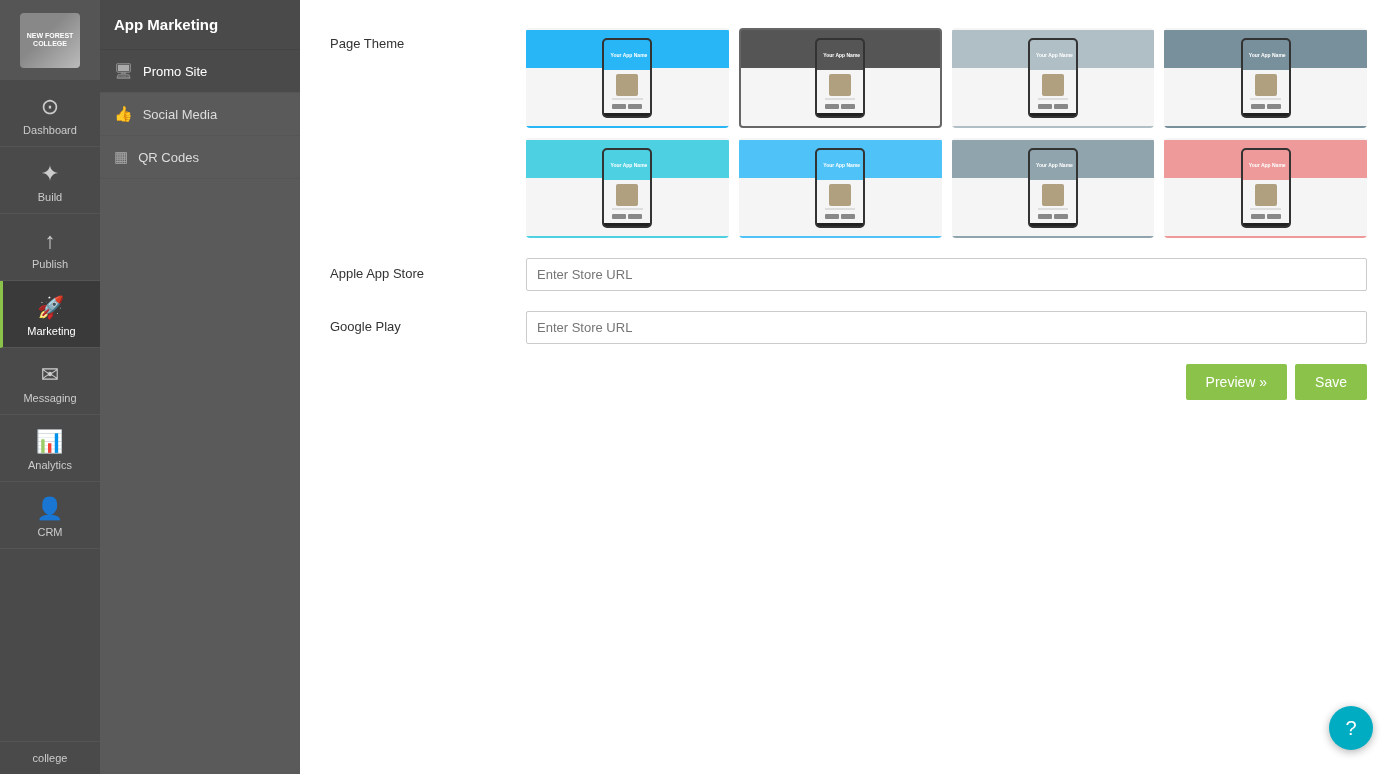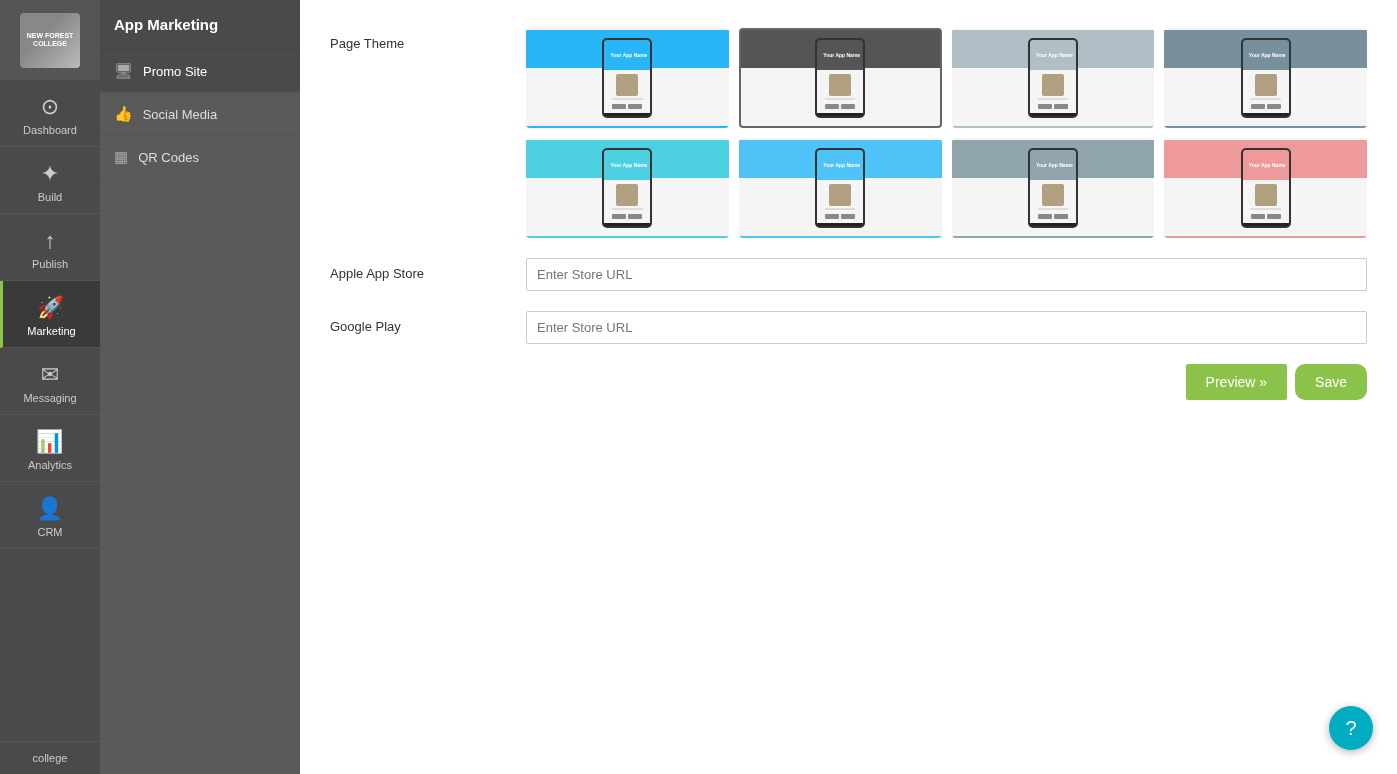--- a/index.html
+++ b/index.html
@@ -234,21 +234,21 @@
       cursor: pointer;
       border-radius: 2px;
     }
     .btn-save {
       background: #8bc34a;
       color: #fff;
       border: none;
       padding: 8px 20px;
       font-size: 14px;
       cursor: pointer;
-      border-radius: 10px;
+      border-radius: 2px;
     }
 
     
     .help-btn {
       position: fixed;
       bottom: 24px;
       right: 24px;
       width: 44px;
       height: 44px;
       border-radius: 50%;

